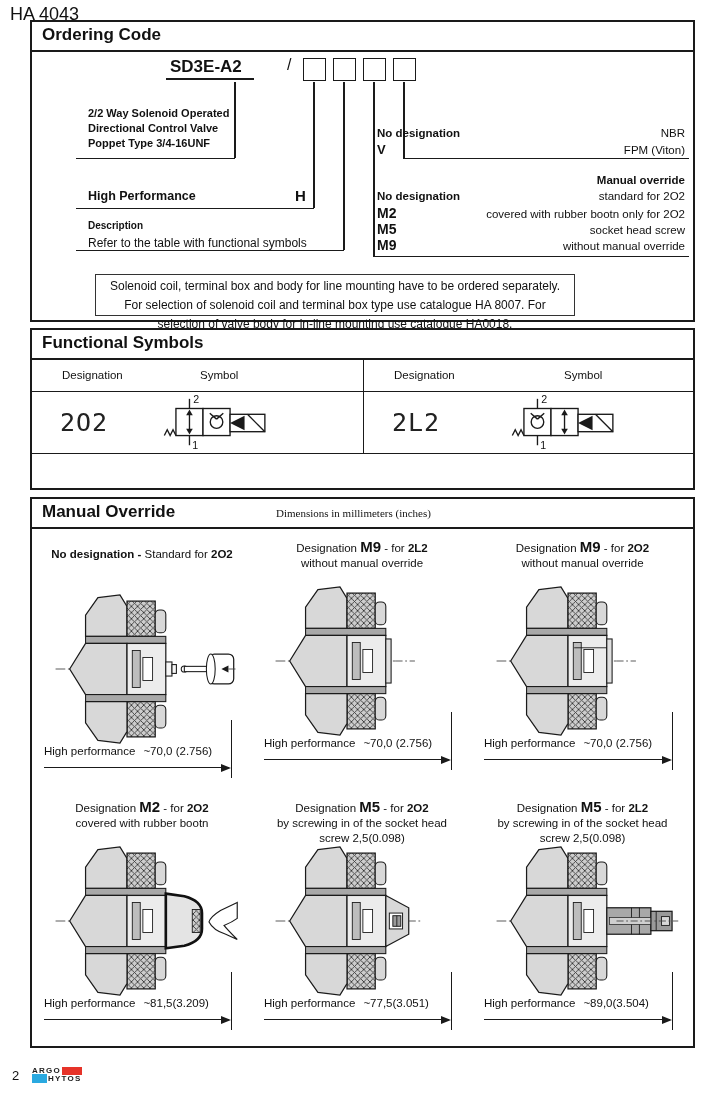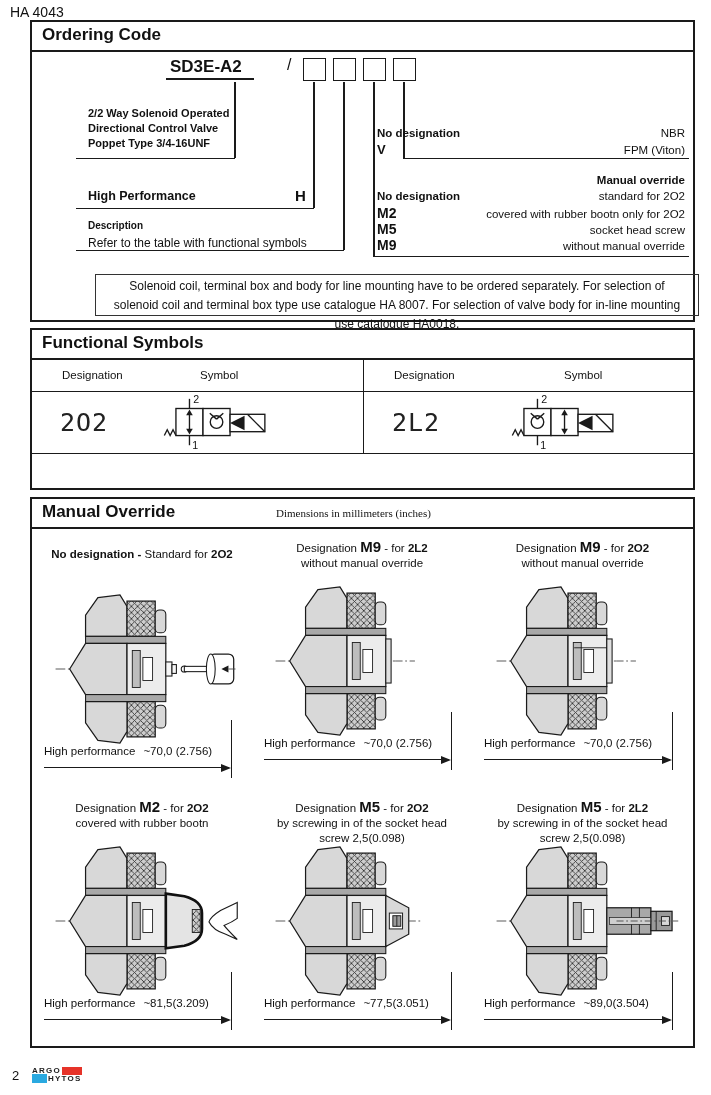--- a/index.html
+++ b/index.html
@@ -45,21 +45,21 @@
 
   
   .footer { position:absolute; left:0; top:1062px; width:711px; height:30px; }
   .pageno { position:absolute; left:12px; top:6px; font-size:13px; }
   .logo { position:absolute; left:32px; top:4px; }
   .logo-row { display:flex; align-items:center; }
   .logo-txt { font-size:8px; font-weight:700; letter-spacing:1.2px; color:#222; }
   .logo-sw { display:inline-block; }
   .sw-red { width:20px; height:8px; margin-left:1px; }
   .sw-blue { width:15px; height:9px; margin-right:1px; }
-  .doc-code { position:absolute; left:10px; top:4px; font-size:14px;text-align:center; }
+  .doc-code { position:absolute; left:10px; top:4px; font-size:18px;text-align:center; }
   svg text { font-family:"Liberation Sans", sans-serif; }
 </style>
 </head>
 <body>
 
 <div class="page">
 
   <div class="doc-code">HA 4043</div>
 
   <div class="box" style="top:20px; height:302px;">
@@ -117,21 +117,21 @@
       <div class="right-row" style="top:169px;">
         <span class="code-lg">M5</span>
         <span>socket head screw</span>
       </div>
       <div class="right-row" style="top:185px;">
         <span class="code-lg">M9</span>
         <span>without manual override</span>
       </div>
       <span class="hline" style="left:341px; top:204px; width:316px;"></span>
 
-      <div class="note-box" style="left:63px; top:222px; width:604px; height:42px;">Solenoid coil, terminal box and body for line mounting have to be ordered separately. For selection of solenoid coil and terminal box type use catalogue HA 8007. For selection of valve body for in-line mounting use catalogue HA0018.</div>
+      <div class="note-box" style="left:63px; top:222px; width:480px; height:42px;">Solenoid coil, terminal box and body for line mounting have to be ordered separately. For selection of solenoid coil and terminal box type use catalogue HA 8007. For selection of valve body for in-line mounting use catalogue HA0018.</div>
     </div>
   </div>
 
   <div class="box" style="top:328px; height:162px;">
     <div class="sec-head">Functional Symbols</div>
     <div class="fs-content">
       <span class="fs-divider" style="left:331px; top:0; height:93px;"></span>
       <span class="hline thin" style="left:0; right:0; top:31px;"></span>
       <span class="hline thin" style="left:0; right:0; top:93px;"></span>
 

